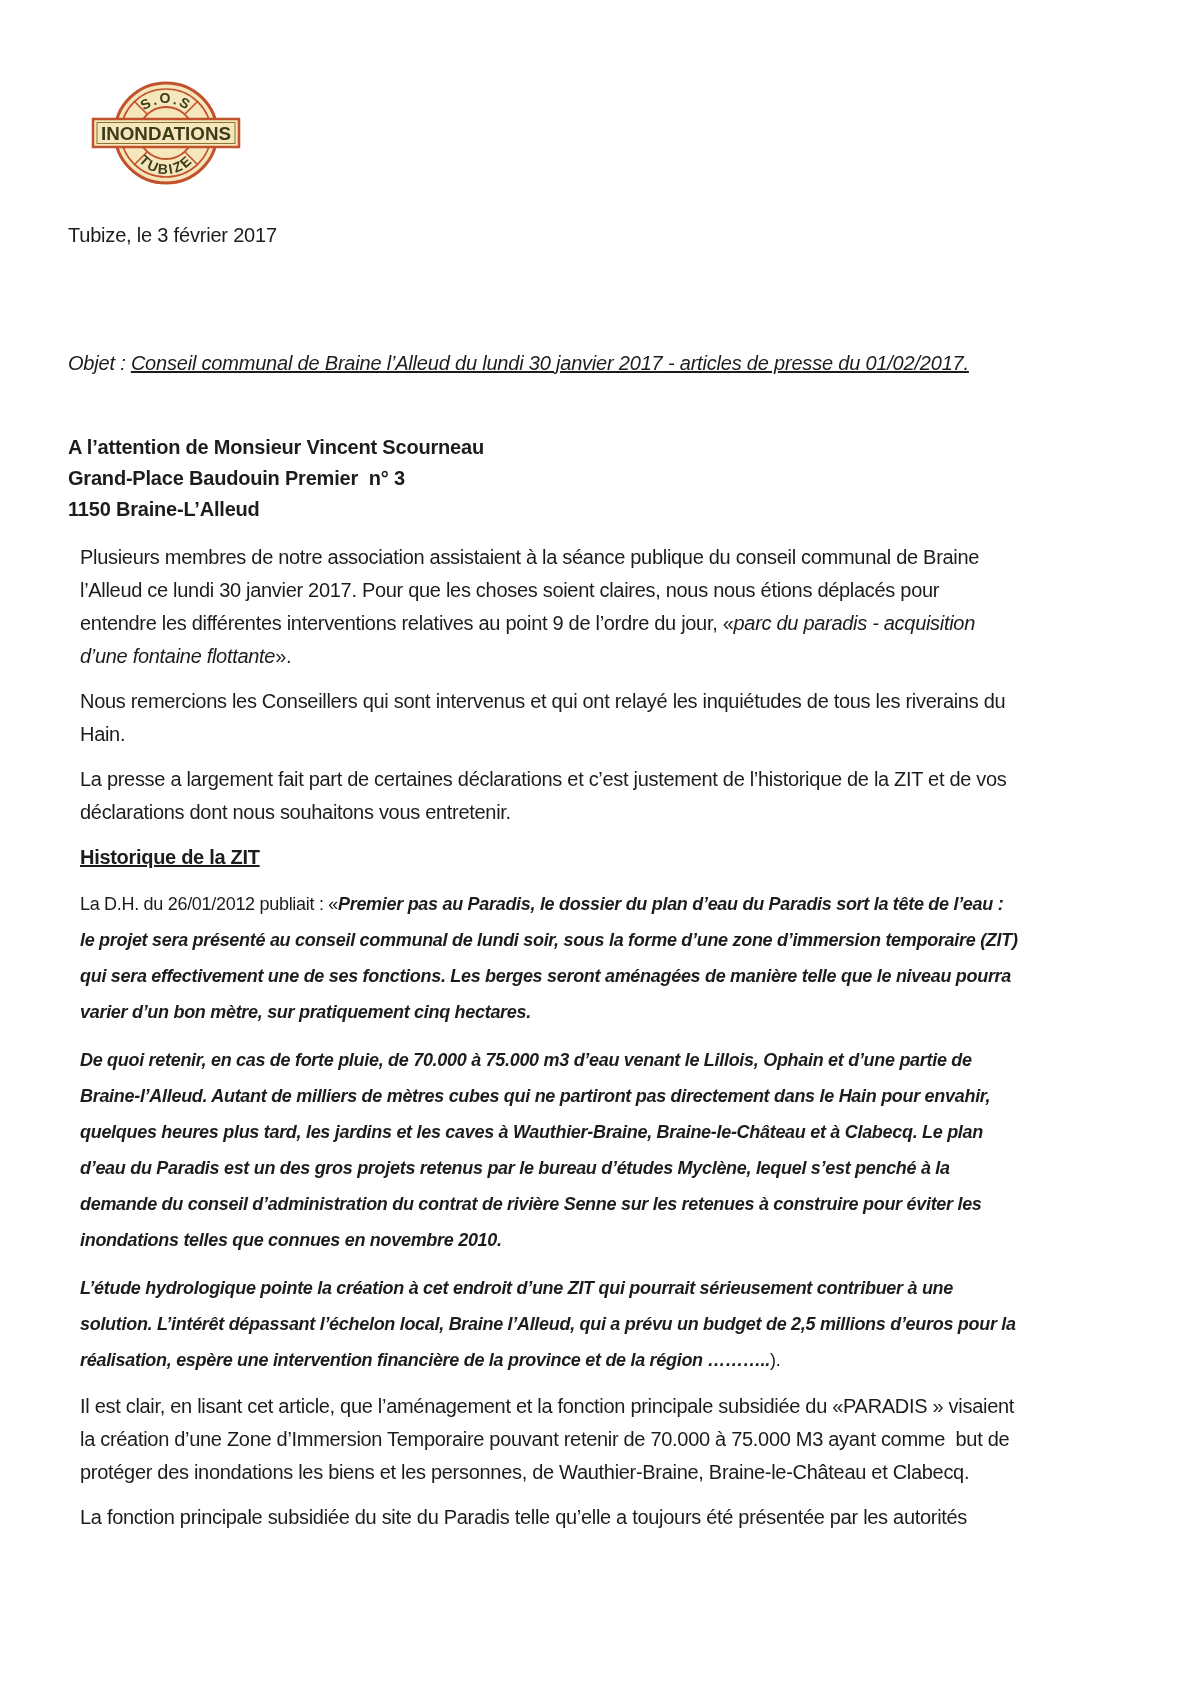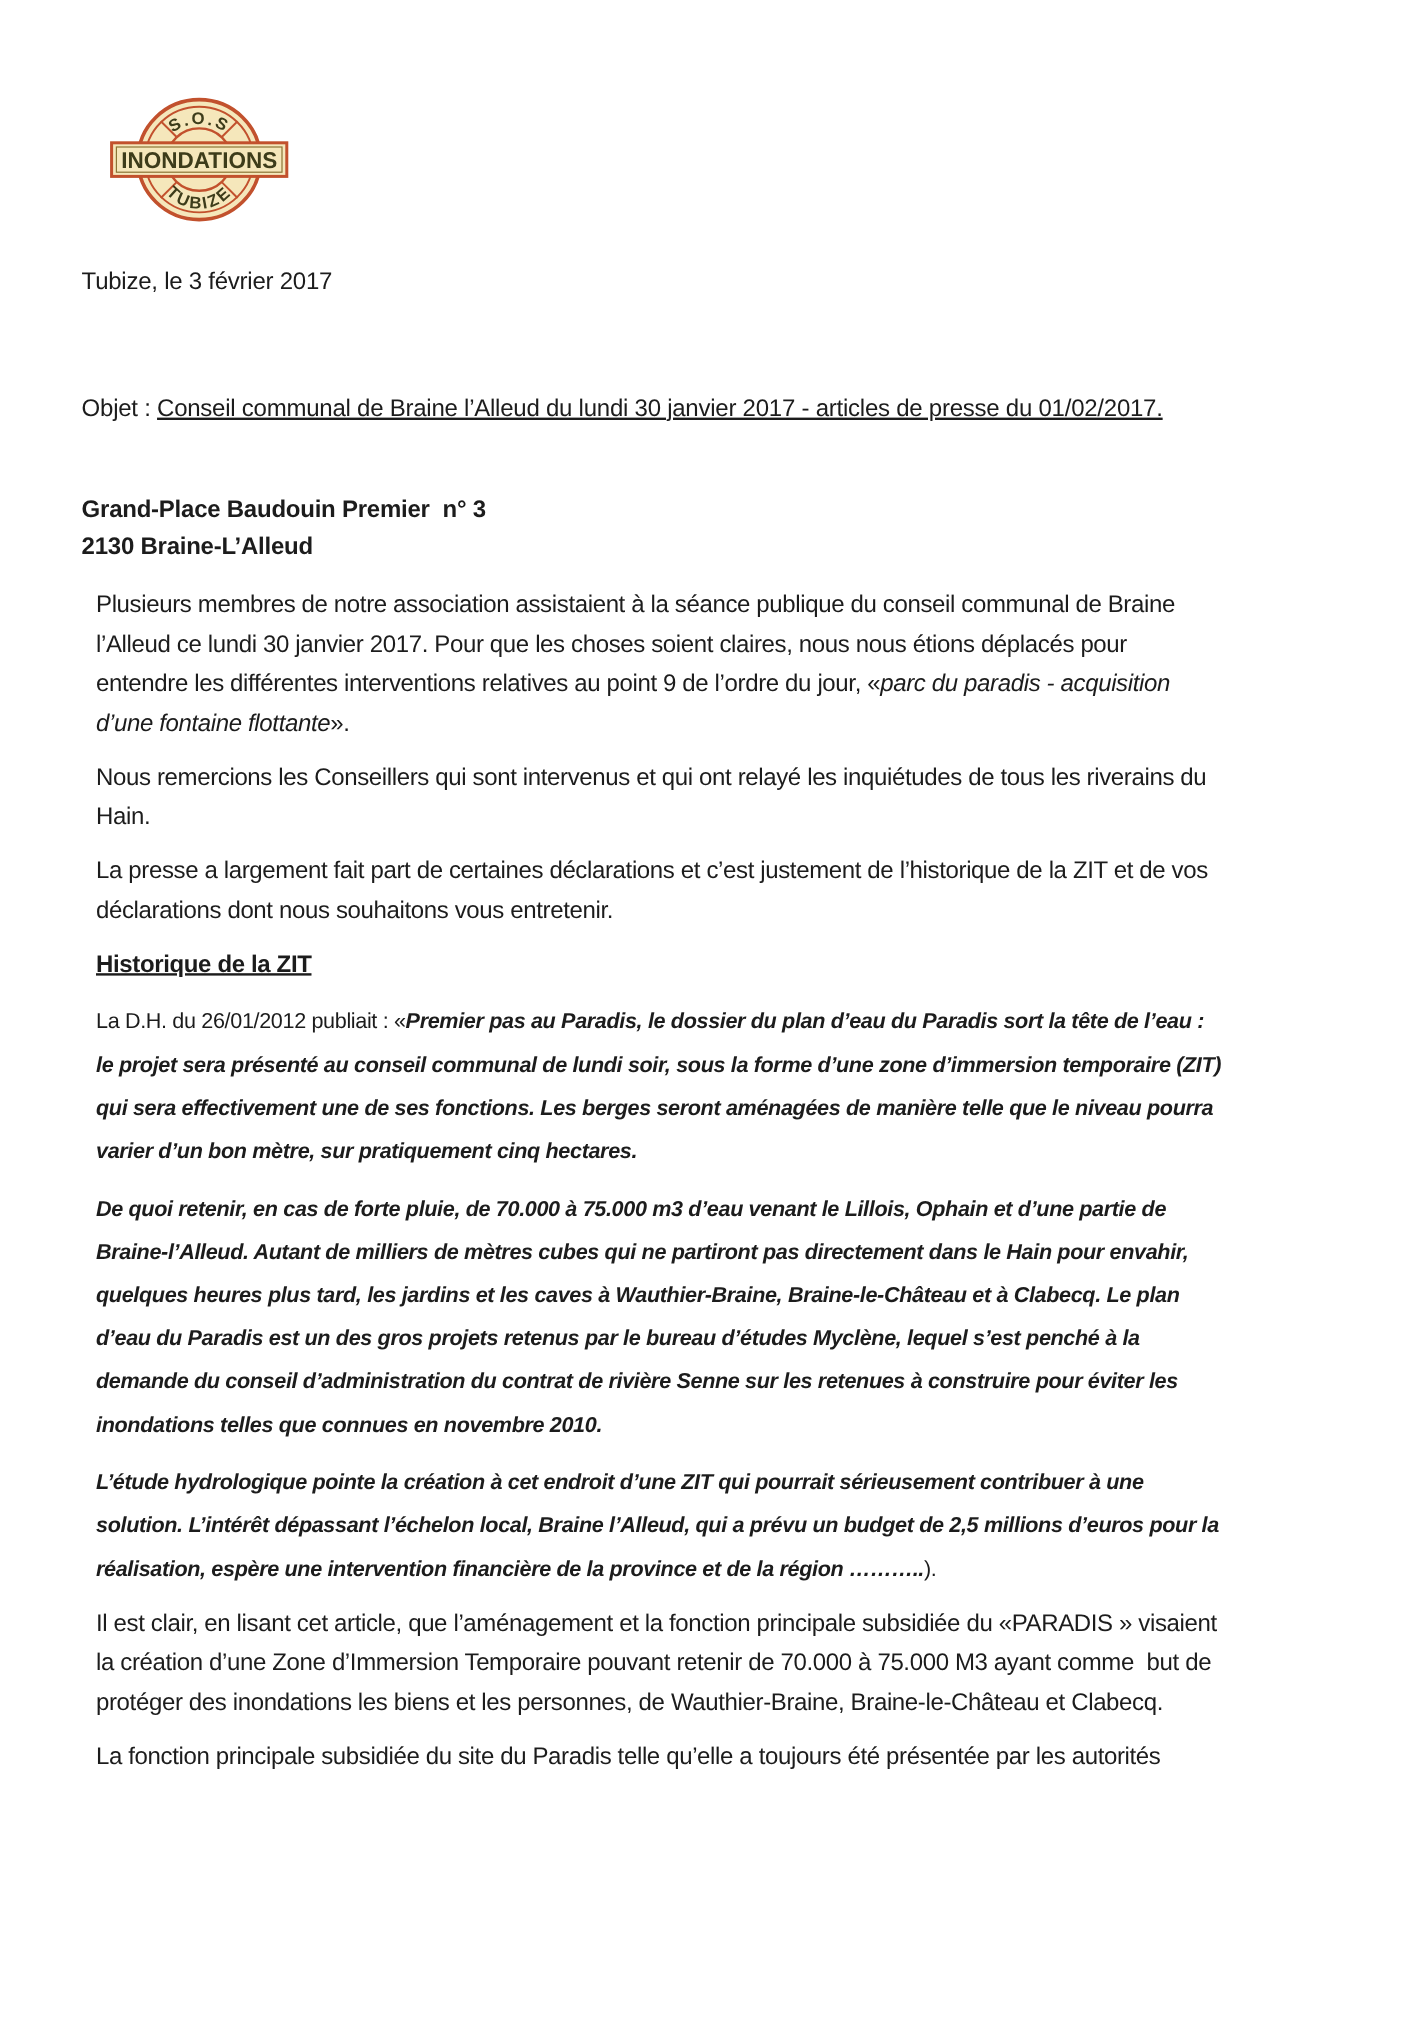--- a/index.html
+++ b/index.html
@@ -18,25 +18,26 @@
   .date-line {
     margin-top:34px;
     text-align:left;
     padding-right:14px;
     font-size:20px;
     line-height:26px;
     letter-spacing:-0.2px;
   }
 
   .subject-line {
-    margin-top:80px;
+    margin-top:102px;
     font-size:20px;
     line-height:26px;
     letter-spacing:-0.2px;
     white-space:pre-wrap;
+    font-style:italic;
   }
   .subject-line .u { text-decoration:underline; }
 
   .recipient { margin-top:56px; }
   .addr-line {
     font-weight:bold;
     font-size:20px;
     line-height:31px;
     letter-spacing:-0.2px;
     white-space:pre-wrap;
@@ -108,22 +109,23 @@
           <textPath href="#arcBottom" startOffset="50%" text-anchor="middle">TUBIZE</textPath>
         </text>
       </svg>
     </div>
 
     <div class="date-line">Tubize, le 3 février 2017</div>
 
     <div class="subject-line"><span>Objet : </span><span class="u">Conseil communal de Braine l’Alleud du lundi 30 janvier 2017 - articles de presse du 01/02/2017.</span></div>
 
     <div class="recipient" id="recipient">
+        <div class="addr-line">A l’attention de Monsieur Vincent Scourneau</div>
         <div class="addr-line">Grand-Place Baudouin Premier  n° 3</div>
-        <div class="addr-line">2130 Braine-L’Alleud</div>
+        <div class="addr-line">1150 Braine-L’Alleud</div>
       </div>
 
 
     <div class="letter-body" id="letter-body">
         <div class="blk blk-para"><span class="run-r">Plusieurs membres de notre association assistaient à la séance publique du conseil communal de Braine l’Alleud ce lundi 30 janvier 2017. Pour que les choses soient claires, nous nous étions déplacés pour entendre les différentes interventions relatives au point 9 de l’ordre du jour, «</span><span class="run-i">parc du paradis - acquisition d’une fontaine flottante</span><span class="run-r">».</span></div>
         <div class="blk blk-para"><span class="run-r">Nous remercions les Conseillers qui sont intervenus et qui ont relayé les inquiétudes de tous les riverains du Hain.</span></div>
         <div class="blk blk-para"><span class="run-r">La presse a largement fait part de certaines déclarations et c’est justement de l’historique de la ZIT et de vos déclarations dont nous souhaitons vous entretenir.</span></div>
         <div class="blk blk-heading"><span class="run-b">Historique de la ZIT</span></div>
         <div class="blk blk-quote"><span class="run-r">La D.H. du 26/01/2012 publiait : «</span><span class="run-bi">Premier pas au Paradis, le dossier du plan d’eau du Paradis sort la tête de l’eau : le projet sera présenté au conseil communal de lundi soir, sous la forme d’une zone d’immersion temporaire (ZIT) qui sera effectivement une de ses fonctions. Les berges seront aménagées de manière telle que le niveau pourra varier d’un bon mètre, sur pratiquement cinq hectares.</span></div>
         <div class="blk blk-quote"><span class="run-bi">De quoi retenir, en cas de forte pluie, de 70.000 à 75.000 m3 d’eau venant le Lillois, Ophain et d’une partie de Braine-l’Alleud. Autant de milliers de mètres cubes qui ne partiront pas directement dans le Hain pour envahir, quelques heures plus tard, les jardins et les caves à Wauthier-Braine, Braine-le-Château et à Clabecq. Le plan d’eau du Paradis est un des gros projets retenus par le bureau d’études Myclène, lequel s’est penché à la demande du conseil d’administration du contrat de rivière Senne sur les retenues à construire pour éviter les inondations telles que connues en novembre 2010.</span></div>

